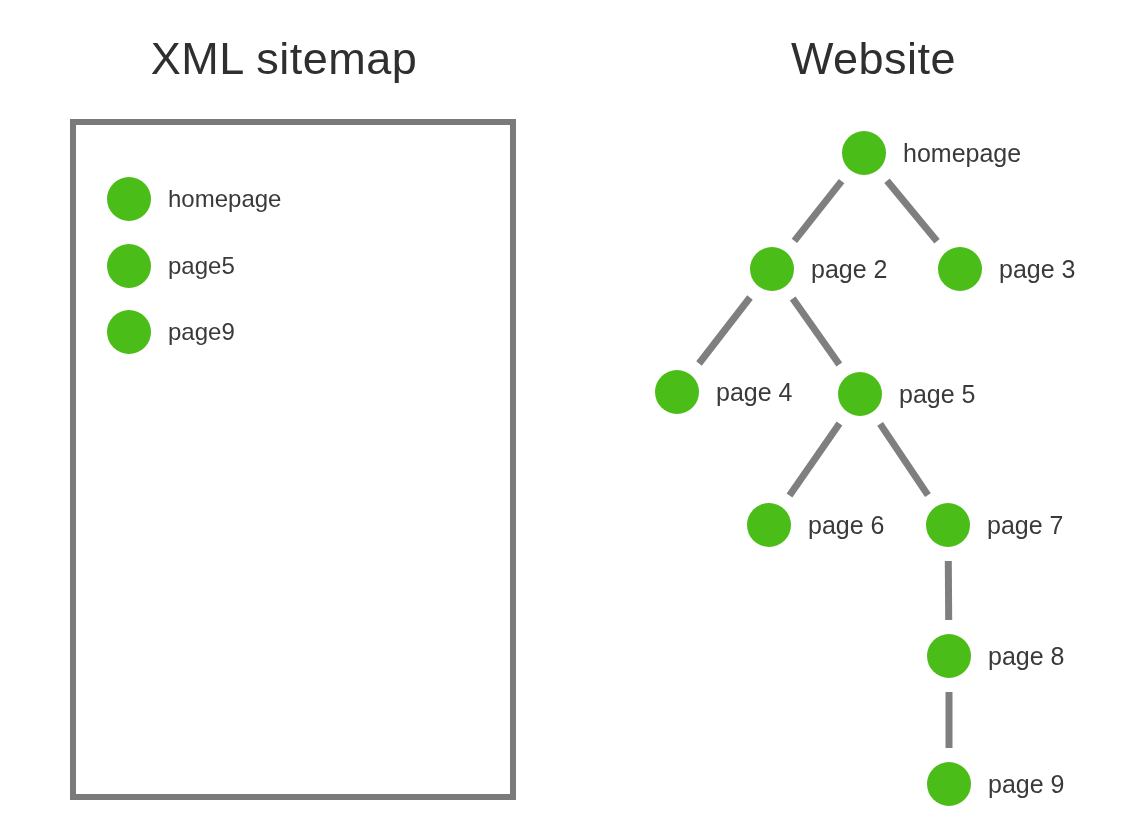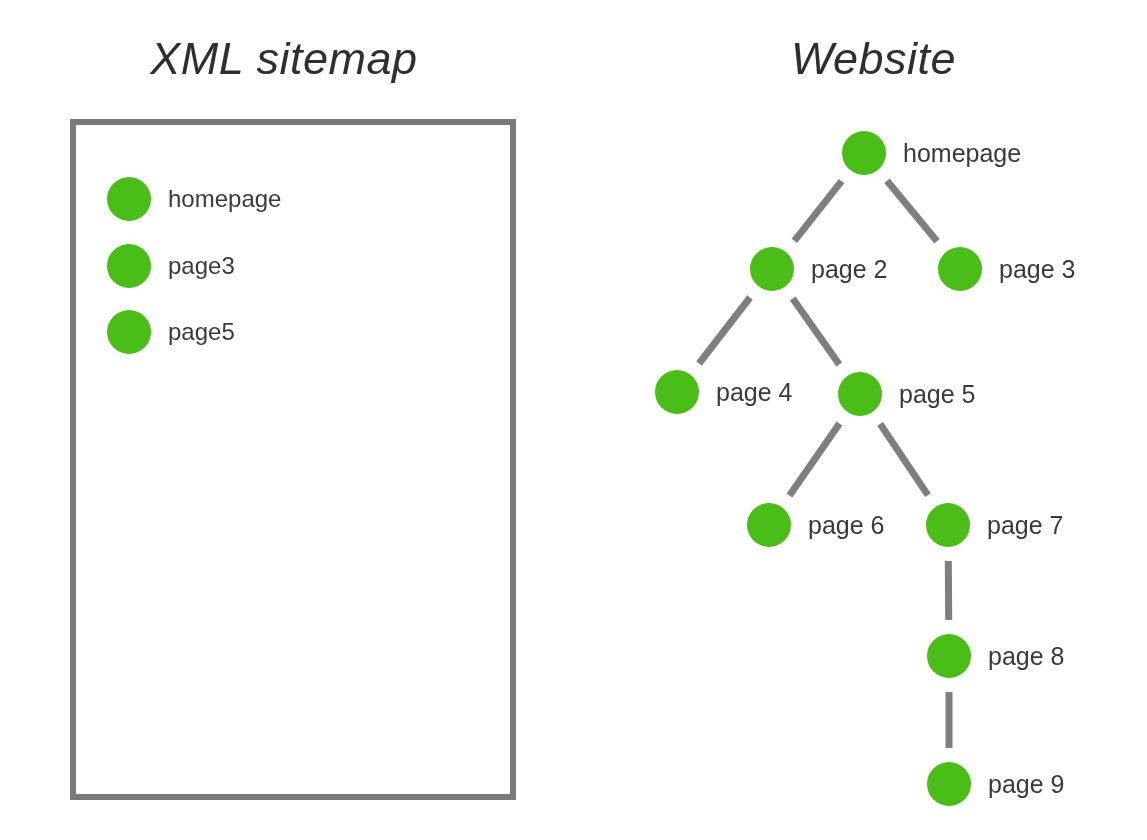--- a/index.html
+++ b/index.html
@@ -17,21 +17,20 @@
   }
   .panel-title {
     position: absolute;
     top: 34px;
     font-size: 45px;
     line-height: 1.1;
     color: var(--title, #2f2f2f);
     text-align: center;
     letter-spacing: 0.5px;
     white-space: nowrap;
-    font-style: italic;
   }
   .title-left  { left: 61px;  width: 446px; }
   .title-right { left: 600px; width: 547px; text-align: center; }
 
   .sitemap-box {
     position: absolute;
     left: 70px;
     top: 119px;
     width: 446px;
     height: 681px;
@@ -79,25 +78,25 @@
 
   <div class="panel-title title-right">Website</div>
 
   <div class="sitemap-box" id="sitemap-box">
       <div class="sitemap-row">
         <span class="dot"></span>
         <span class="sitemap-label">homepage</span>
       </div>
       <div class="sitemap-row">
         <span class="dot"></span>
-        <span class="sitemap-label">page3</span>
+        <span class="sitemap-label">page5</span>
       </div>
       <div class="sitemap-row">
         <span class="dot"></span>
-        <span class="sitemap-label">page5</span>
+        <span class="sitemap-label">page9</span>
       </div>
     </div>
 
   <svg class="tree-svg" id="tree-svg" viewBox="0 0 547 740">
       <line x1="241.6" y1="81.2" x2="194.4" y2="140.8" stroke="#7f7f7f" stroke-width="7"></line>
       <line x1="287.0" y1="80.7" x2="337.0" y2="141.3" stroke="#7f7f7f" stroke-width="7"></line>
       <line x1="150.0" y1="197.5" x2="99.0" y2="263.5" stroke="#7f7f7f" stroke-width="7"></line>
       <line x1="192.7" y1="198.4" x2="239.3" y2="264.6" stroke="#7f7f7f" stroke-width="7"></line>
       <line x1="239.5" y1="323.6" x2="189.5" y2="395.4" stroke="#7f7f7f" stroke-width="7"></line>
       <line x1="280.1" y1="323.9" x2="327.9" y2="395.1" stroke="#7f7f7f" stroke-width="7"></line>

